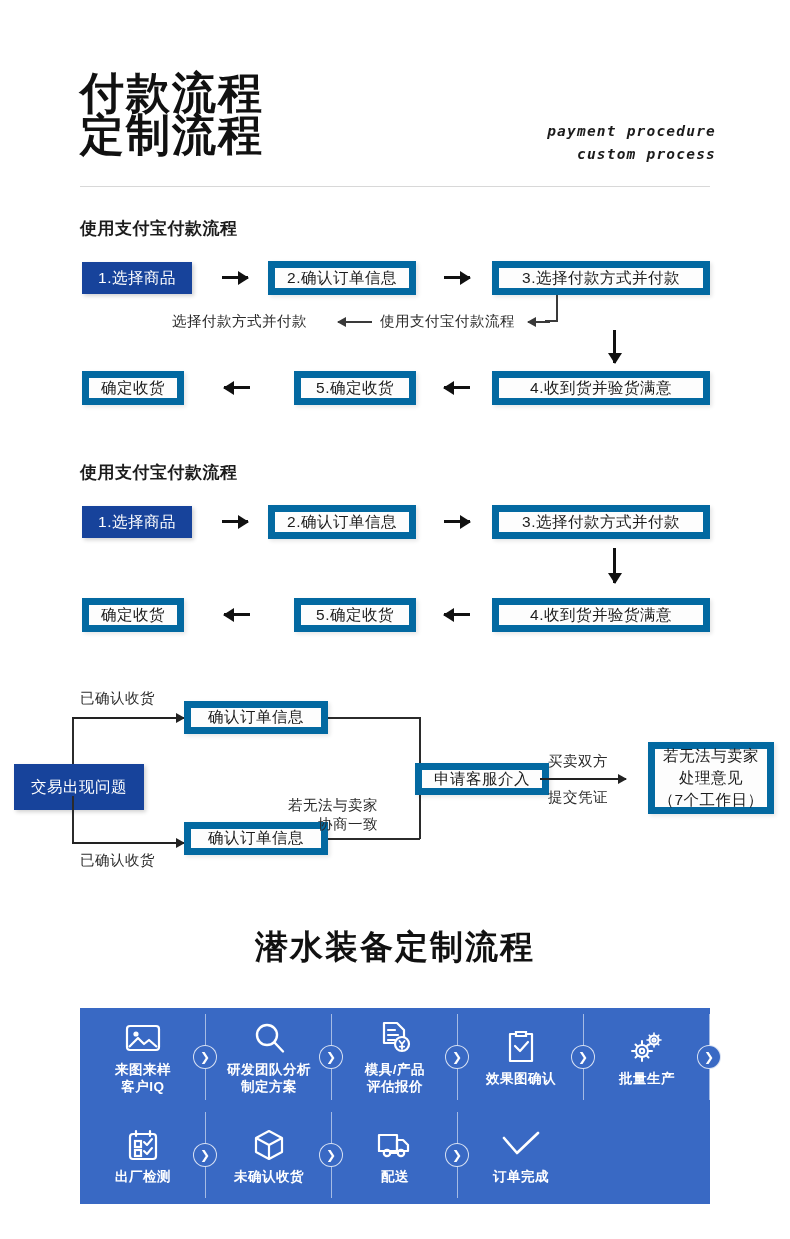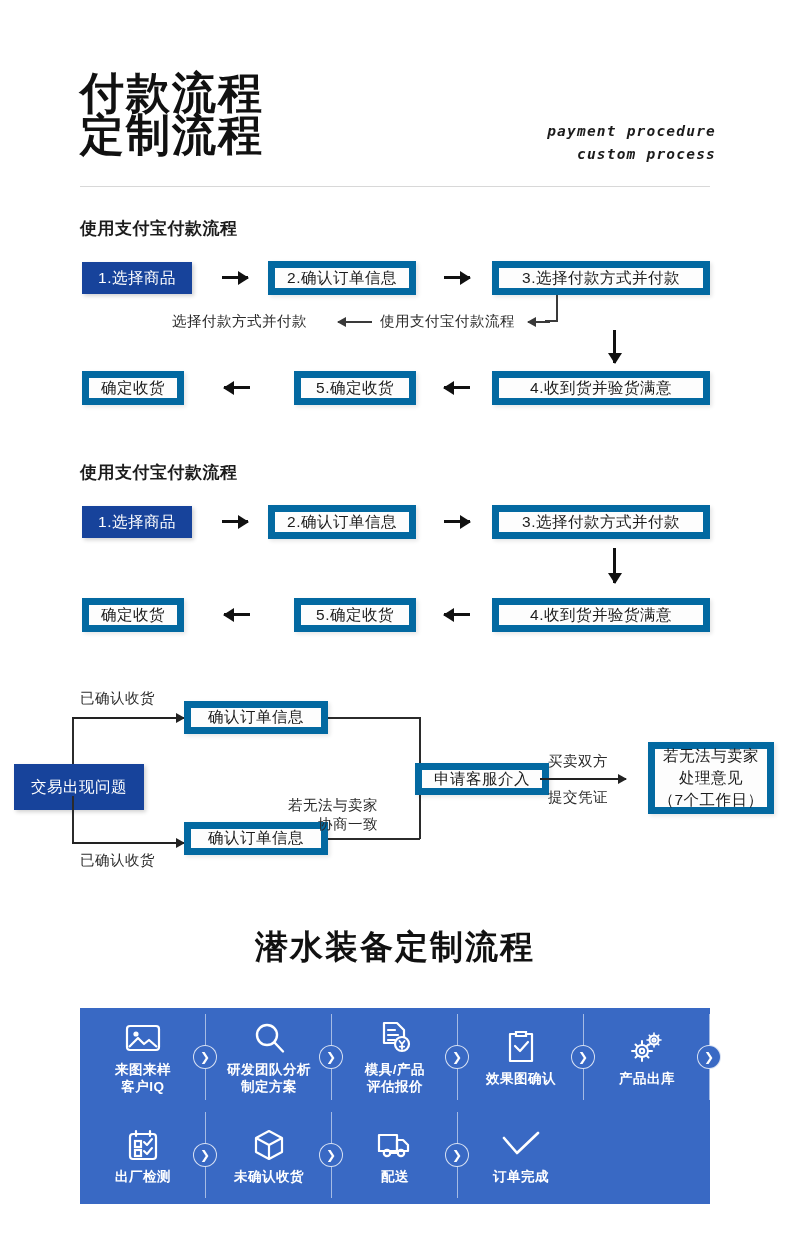--- a/index.html
+++ b/index.html
@@ -251,21 +251,21 @@
       <svg width="38" height="34" viewBox="0 0 38 34" fill="none" stroke="#fff" stroke-width="2">
         <circle cx="14" cy="21" r="6"></circle>
         <circle cx="14" cy="21" r="2.2"></circle>
         <path d="M14 11v3M14 28v3M4 21h3M21 21h3M7.5 14.5l2 2M18.5 25.5l2 2M20.5 14.5l-2 2M9.5 25.5l-2 2" stroke-linecap="round"></path>
         <circle cx="26" cy="10" r="4.5"></circle>
         <circle cx="26" cy="10" r="1.6"></circle>
         <path d="M26 3v2.5M26 14.5V17M19 10h2.5M30.5 10H33M21.2 5.2l1.7 1.7M29.1 13.1l1.7 1.7M30.8 5.2l-1.7 1.7M22.9 13.1l-1.7 1.7" stroke-linecap="round" stroke-width="1.6"></path>
       </svg>
     </div>
     <div class="lbl">
-      <div>产品出库</div>
+      <div>批量生产</div>
     </div>
     <div class="sep"></div>
     <div class="chev">❯</div>
   </div>
 
   <div class="cell">
     <div class="ic">
       <svg width="32" height="34" viewBox="0 0 32 34" fill="none" stroke="#fff" stroke-width="2.2">
         <rect x="3" y="6" width="26" height="25" rx="3"></rect>
         <path d="M9 3v5M23 3v5" stroke-linecap="round"></path>

